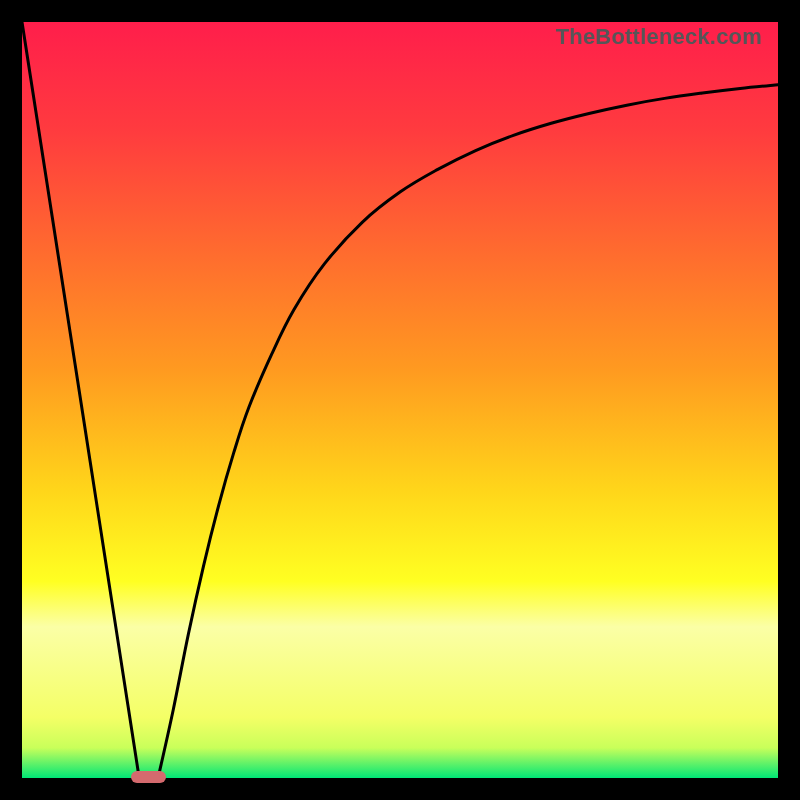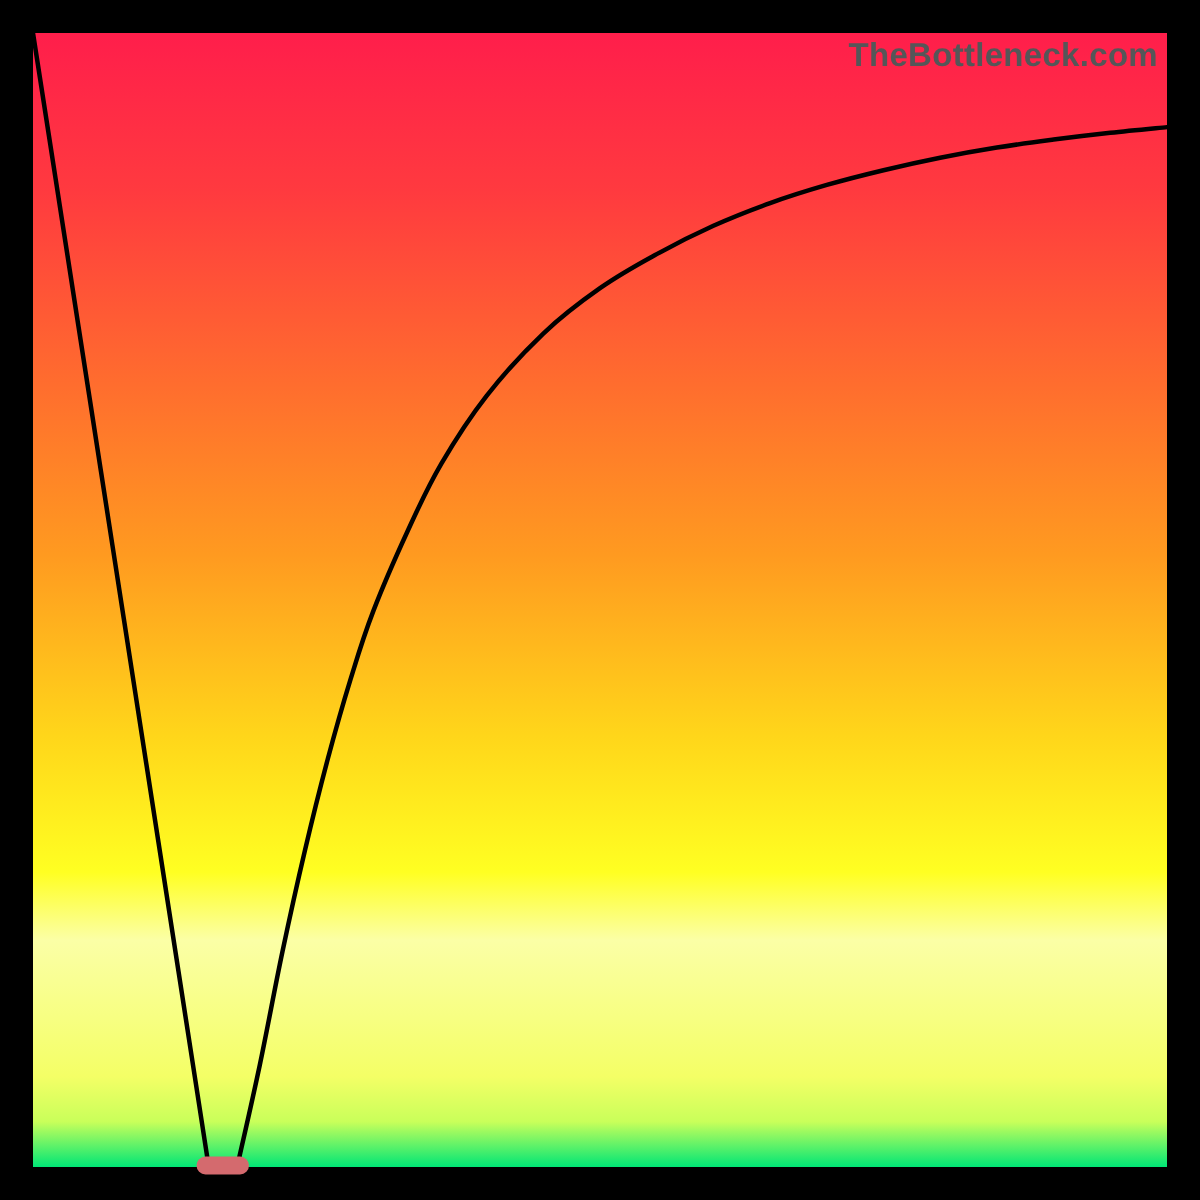--- a/index.html
+++ b/index.html
@@ -21,21 +21,21 @@
     position: absolute;
     left: 22px;
     top: 22px;
     width: 756px;
     height: 756px;
     
   }
   .watermark {
     position: absolute;
     top: 2px;
-    right: 6px;
+    right: 16px;
     font-size: 22px;
     font-weight: 600;
     letter-spacing: 0.2px;
     color: #555658;
     user-select: none;
   }
   svg.curve {
     position: absolute;
     left: 0; top: 0;
     width: 756px;

